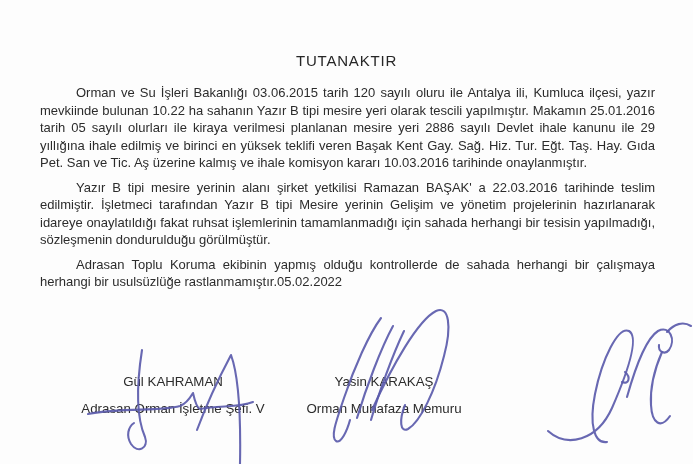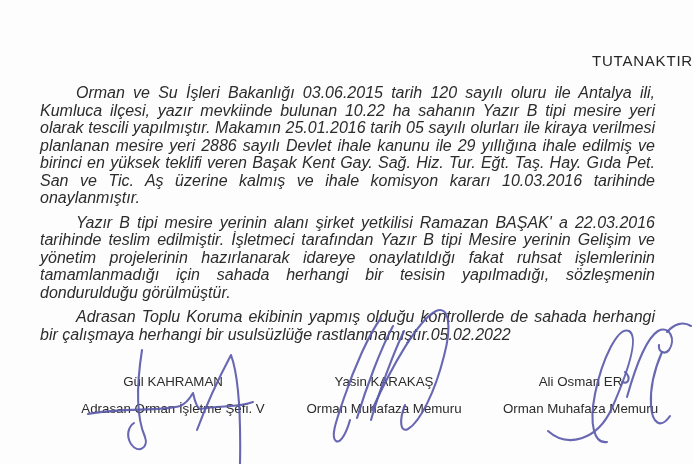--- a/index.html
+++ b/index.html
@@ -16,33 +16,32 @@
   .page{
     position:relative;
     width:693px;height:464px;
     background:var(--bg);
     overflow:hidden;
     color:var(--text);
   }
   .doc-title{
     position:absolute;
     top:52px;left:0;right:0;
-    text-align:right;
+    text-align:center;
     font-size:15px;
     letter-spacing:0.8px;
     color:#262626;
   }
   .body-text{
     position:absolute;
     top:84px;left:40px;right:38px;
-    font-size:16px;
+    font-size:13px;
     line-height:17.5px;
     text-align:justify;
     color:var(--text);
-    font-style:italic;
   }
   .body-text p{
     margin:0 0 7px 0;
     text-indent:36px;
   }
   .sig-block{
     position:absolute;
     top:374px;
     text-align:center;
     font-size:13.3px;
@@ -84,24 +83,20 @@
   <div class="sig-block sig-b1">
     <div class="sig-name">Gül KAHRAMAN</div>
     <div class="sig-title">Adrasan Orman İşletme Şefi. V</div>
   </div>
 
   <div class="sig-block sig-b2">
     <div class="sig-name">Yasin KARAKAŞ</div>
     <div class="sig-title">Orman Muhafaza Memuru</div>
   </div>
 
-  <div class="sig-block sig-b3">
-    <div class="sig-name">Ali Osman ER</div>
-    <div class="sig-title">Orman Muhafaza Memuru</div>
-  </div>
 
   <svg class="sig-overlay" viewBox="0 0 693 464" xmlns="http://www.w3.org/2000/svg">
 
     <path d="M 88 414 C 125 407 158 412 180 406 C 186 404 190 398 193 393 C 195 402 197 408 200 409 C 220 405 238 408 253 402"></path>
     <path d="M 142 350 C 137 382 135 414 145 437 C 149 448 138 454 131 444 C 126 436 128 427 134 423"></path>
     <path d="M 197 430 C 207 403 222 372 231 355 C 238 374 241 410 240 464"></path>
 
     <path d="M 381 318 C 369 334 354 368 344 398 C 337 419 330 437 336 441 C 341 444 347 431 350 420"></path>
     <path d="M 393 326 C 381 348 366 388 357 418"></path>
     <path d="M 404 331 C 393 354 379 392 371 420"></path>

